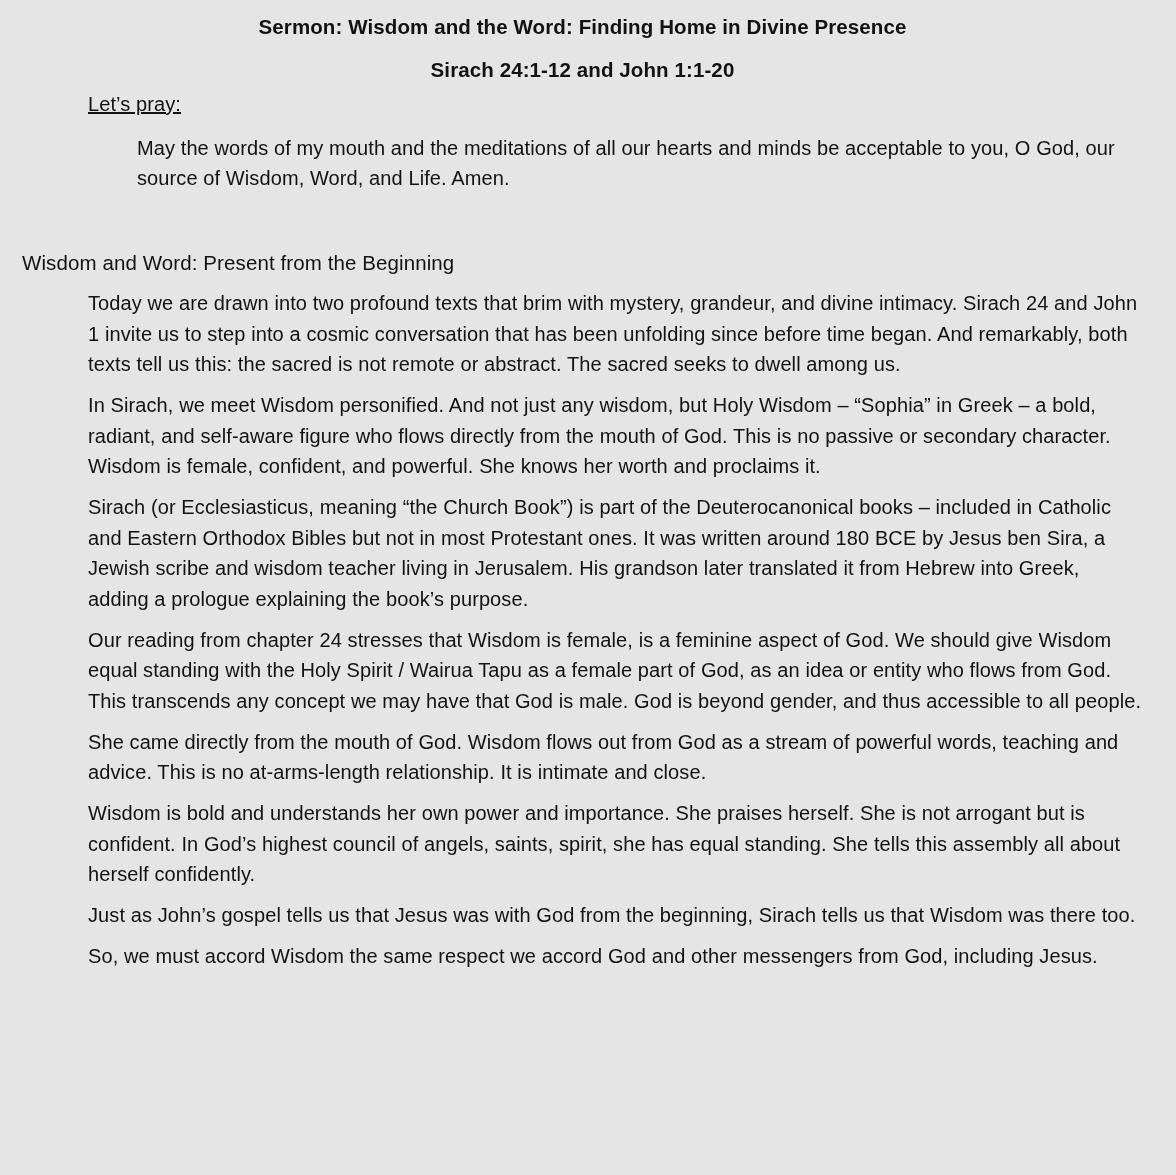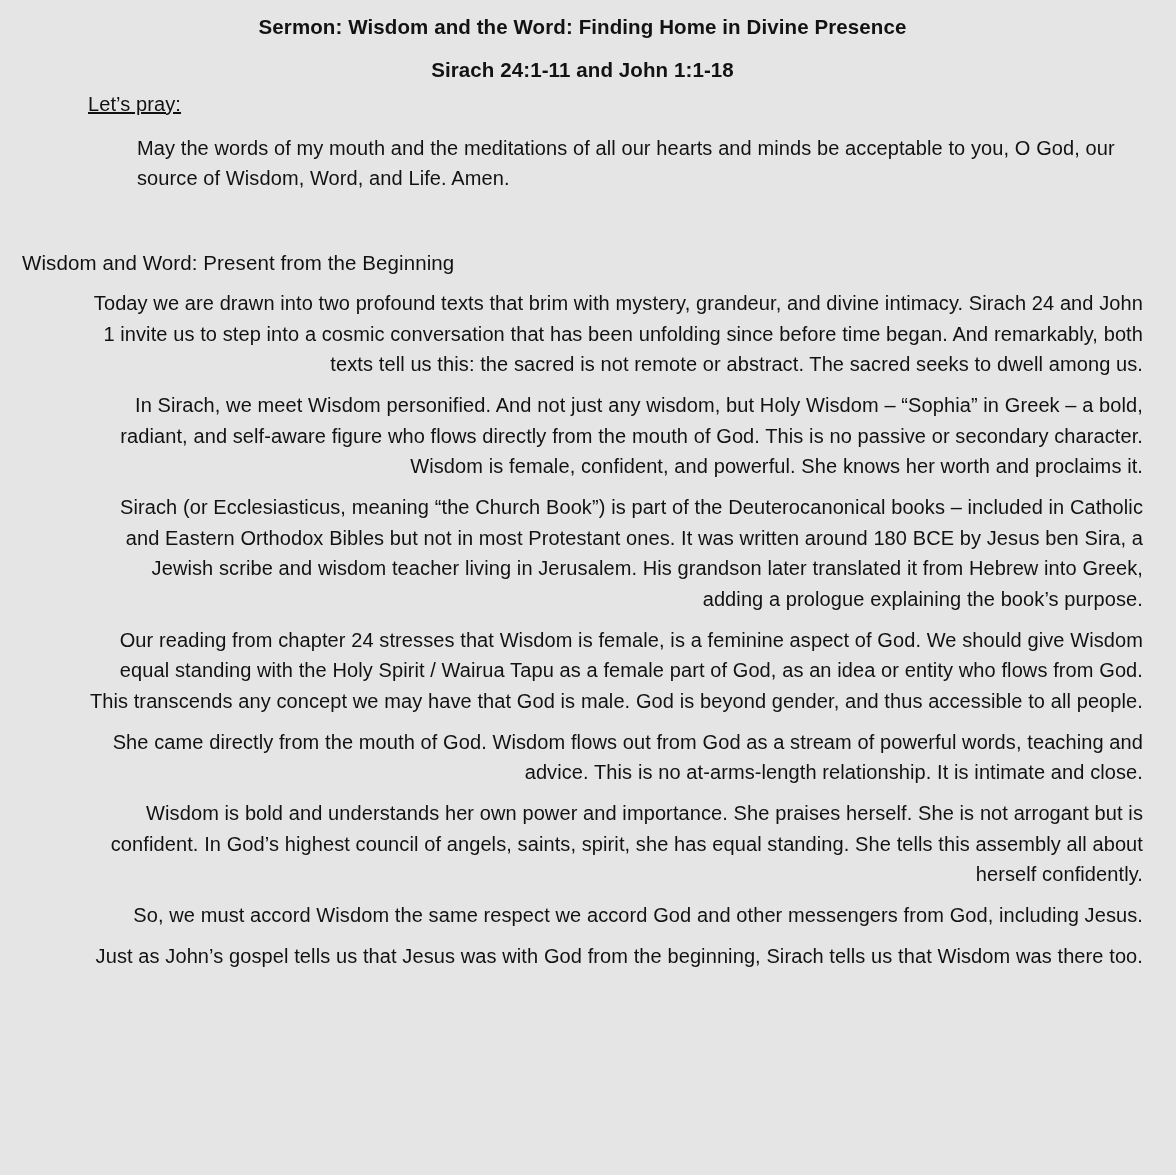--- a/index.html
+++ b/index.html
@@ -55,48 +55,48 @@
     font-weight: normal;
     line-height: 30px;
     margin: 54px 0 0 0;
     letter-spacing: 0.1px;
   }
   .body-para {
     font-size: 20px;
     line-height: 30.5px;
     margin: 10.5px 0 0 66px;
     letter-spacing: 0.1px;
-    text-align: right;
+    text-align: left;
   }
 </style>
 </head>
 <body>
 
 <div class="page">
 
   <div class="doc-title">Sermon: Wisdom and the Word: Finding Home in Divine Presence</div>
 
-  <div class="doc-subtitle">Sirach 24:1-11 and John 1:1-18</div>
+  <div class="doc-subtitle">Sirach 24:1-12 and John 1:1-20</div>
 
   <p class="lets-pray">Let’s pray:</p>
 
   <p class="prayer">May the words of my mouth and the meditations of all our hearts and minds be acceptable to you, O God, our source of Wisdom, Word, and Life. Amen.</p>
 
   <h3 class="section-heading">Wisdom and Word: Present from the Beginning</h3>
 
   <p class="body-para">Today we are drawn into two profound texts that brim with mystery, grandeur, and divine intimacy. Sirach 24 and John 1 invite us to step into a cosmic conversation that has been unfolding since before time began. And remarkably, both texts tell us this: the sacred is not remote or abstract. The sacred seeks to dwell among us.</p>
 
   <p class="body-para">In Sirach, we meet Wisdom personified. And not just any wisdom, but Holy Wisdom – “Sophia” in Greek – a bold, radiant, and self-aware figure who flows directly from the mouth of God. This is no passive or secondary character. Wisdom is female, confident, and powerful. She knows her worth and proclaims it.</p>
 
   <p class="body-para">Sirach (or Ecclesiasticus, meaning “the Church Book”) is part of the Deuterocanonical books – included in Catholic and Eastern Orthodox Bibles but not in most Protestant ones. It was written around 180 BCE by Jesus ben Sira, a Jewish scribe and wisdom teacher living in Jerusalem. His grandson later translated it from Hebrew into Greek, adding a prologue explaining the book’s purpose.</p>
 
   <p class="body-para">Our reading from chapter 24 stresses that Wisdom is female, is a feminine aspect of God. We should give Wisdom equal standing with the Holy Spirit / Wairua Tapu as a female part of God, as an idea or entity who flows from God. This transcends any concept we may have that God is male. God is beyond gender, and thus accessible to all people.</p>
 
 
   <p class="body-para">She came directly from the mouth of God. Wisdom flows out from God as a stream of powerful words, teaching and advice. This is no at-arms-length relationship. It is intimate and close.</p>
 
   <p class="body-para">Wisdom is bold and understands her own power and importance. She praises herself. She is not arrogant but is confident. In God’s highest council of angels, saints, spirit, she has equal standing. She tells this assembly all about herself confidently.</p>
 
+  <p class="body-para">Just as John’s gospel tells us that Jesus was with God from the beginning, Sirach tells us that Wisdom was there too.</p>
+
   <p class="body-para">So, we must accord Wisdom the same respect we accord God and other messengers from God, including Jesus.</p>
-
-  <p class="body-para">Just as John’s gospel tells us that Jesus was with God from the beginning, Sirach tells us that Wisdom was there too.</p>
 
 </div>
 
 </body></html>

